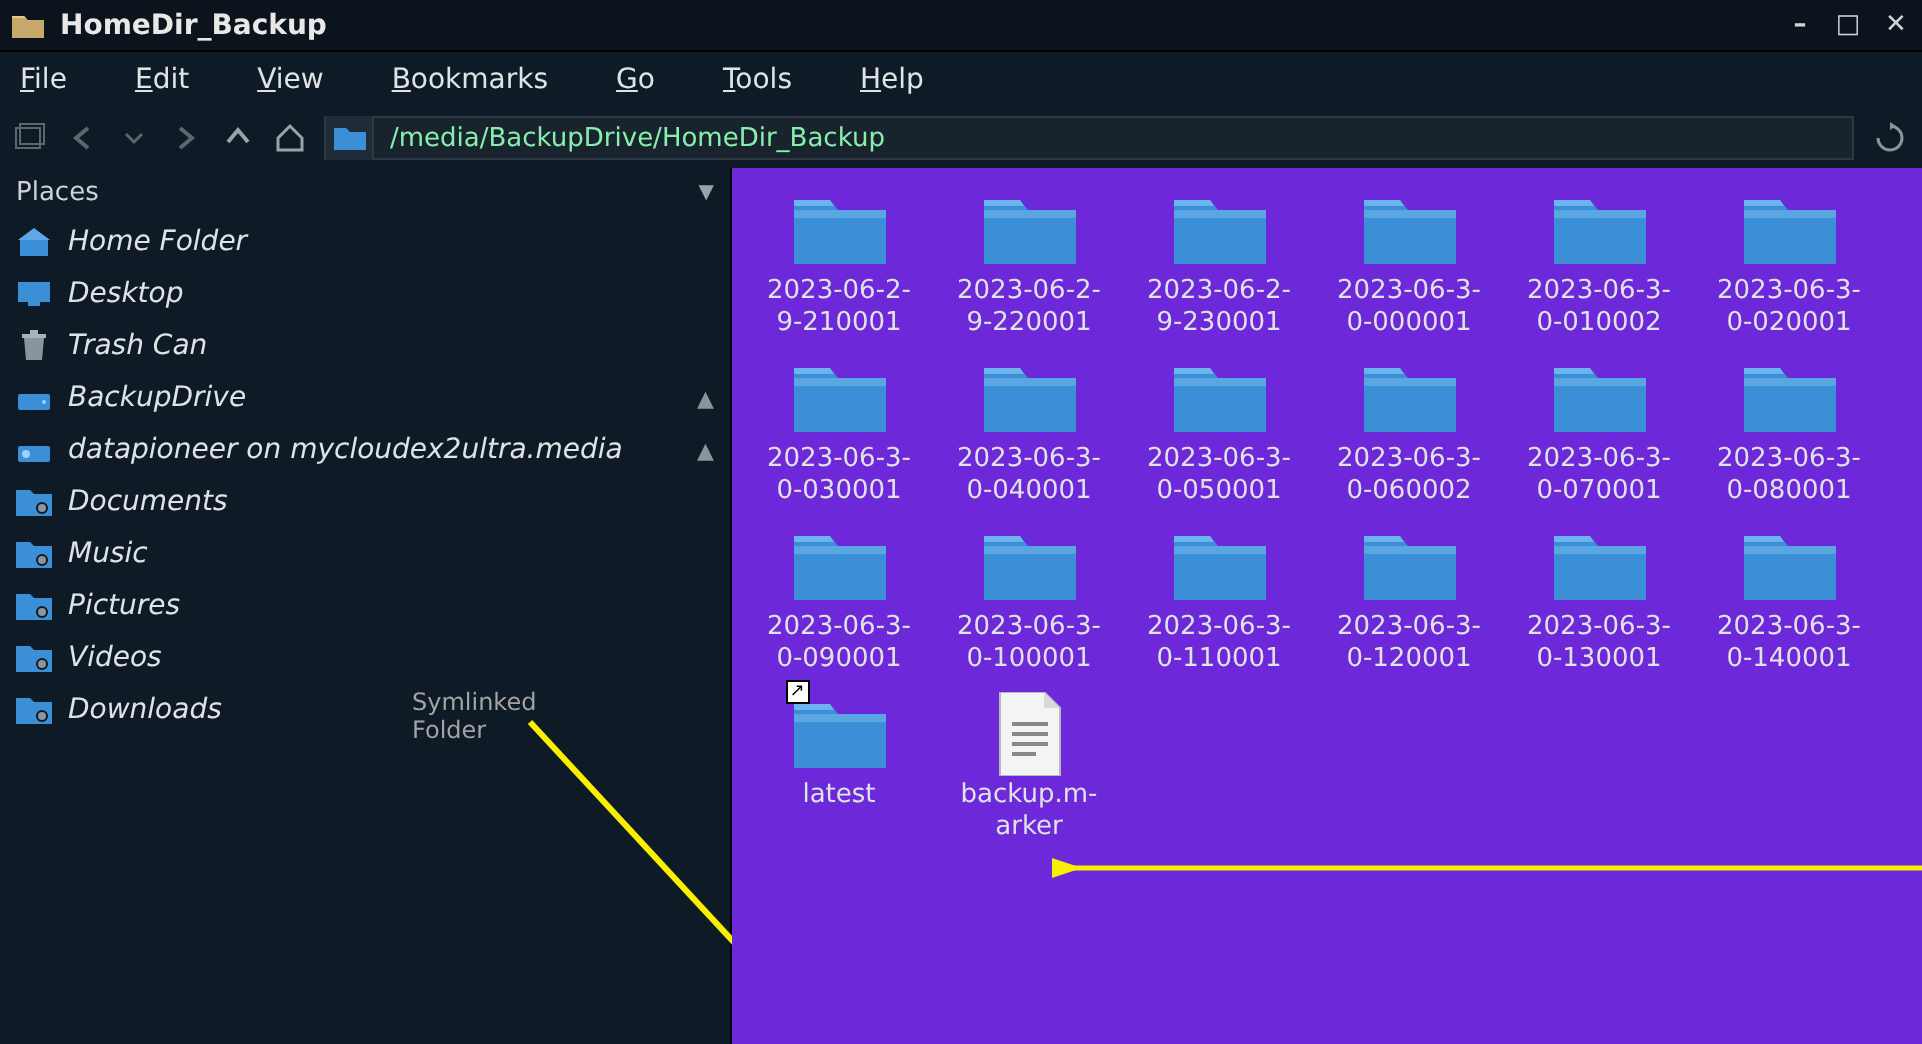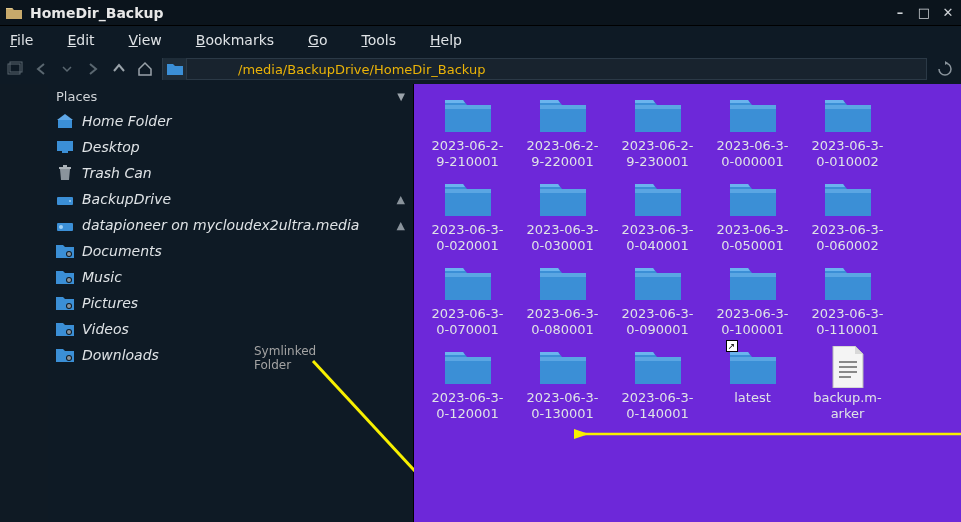--- a/index.html
+++ b/index.html
@@ -10,23 +10,23 @@
   .titlebar .title { font-weight:bold; font-size:14px; color:#e8e8e8; }
   .winbtns { margin-left:auto; display:flex; gap:10px; }
   .winbtns .wb { width:14px; height:14px; display:flex; align-items:center; justify-content:center; color:#cfd3d7; font-weight:bold; font-size:13px; cursor:default; }
   .menubar { height:28px; background:#0e1a25; display:flex; align-items:center; gap:34px; padding:0 10px; }
   .menubar .mi { font-size:14px; color:#dfe3e6; cursor:default; }
   .menubar .mi .ul { text-decoration:underline; }
   .toolbar { height:30px; background:#0e1a25; display:flex; align-items:center; padding:0 6px; gap:8px; }
   .toolbar .tb-ic { width:18px; height:18px; display:flex; align-items:center; justify-content:center; color:#5a6770; }
   .toolbar .pathbox { flex:1; height:22px; background:#18232e; border:1px solid #2b3946; display:flex; align-items:center; }
   .toolbar .pathbox .pb-ic { width:24px; height:22px; background:#1e2c38; display:flex; align-items:center; justify-content:center; border-right:1px solid #2b3946; }
-  .toolbar .pathbox .pb-text { padding:0 8px; color:#eab308; font-size:13px;margin-left:43px; }
+  .toolbar .pathbox .pb-text { padding:0 8px; color:#86efac; font-size:13px; }
   .toolbar .refresh { width:20px; height:20px; display:flex; align-items:center; justify-content:center; color:#8a949c; }
-  .main { display:flex; height:438px;margin-left:48px; }
+  .main { display:flex; height:438px; }
   .sidebar { width:366px; background:#0e1a25; border-right:1px solid #000; display:flex; flex-direction:column; position:relative; }
   .sidebar .places-hdr { height:24px; padding:4px 8px; font-size:13px; color:#cfd3d7; display:flex; align-items:center; justify-content:space-between; }
   .sidebar .places-hdr .tri { font-size:10px; color:#9aa3aa; }
   .sidebar .list { display:flex; flex-direction:column; }
   .sidebar .item { display:flex; align-items:center; gap:8px; padding:5px 8px; font-size:14px; color:#dfe3e6; cursor:default;font-style:italic; }
   .sidebar .item .ic { width:18px; height:16px; display:flex; align-items:center; justify-content:center; }
   .sidebar .item .eject { margin-left:auto; color:#8a949c; font-size:11px; }
   .annotation1 { position:absolute; left:206px; top:260px; color:#a3a3a3; font-size:12px; font-weight:normal; line-height:14px; }
   .content { flex:1; background:#6d28d9; padding:10px 4px 10px 6px; position:relative; overflow:hidden; }
   .grid { display:flex; flex-wrap:wrap; gap:0; }

